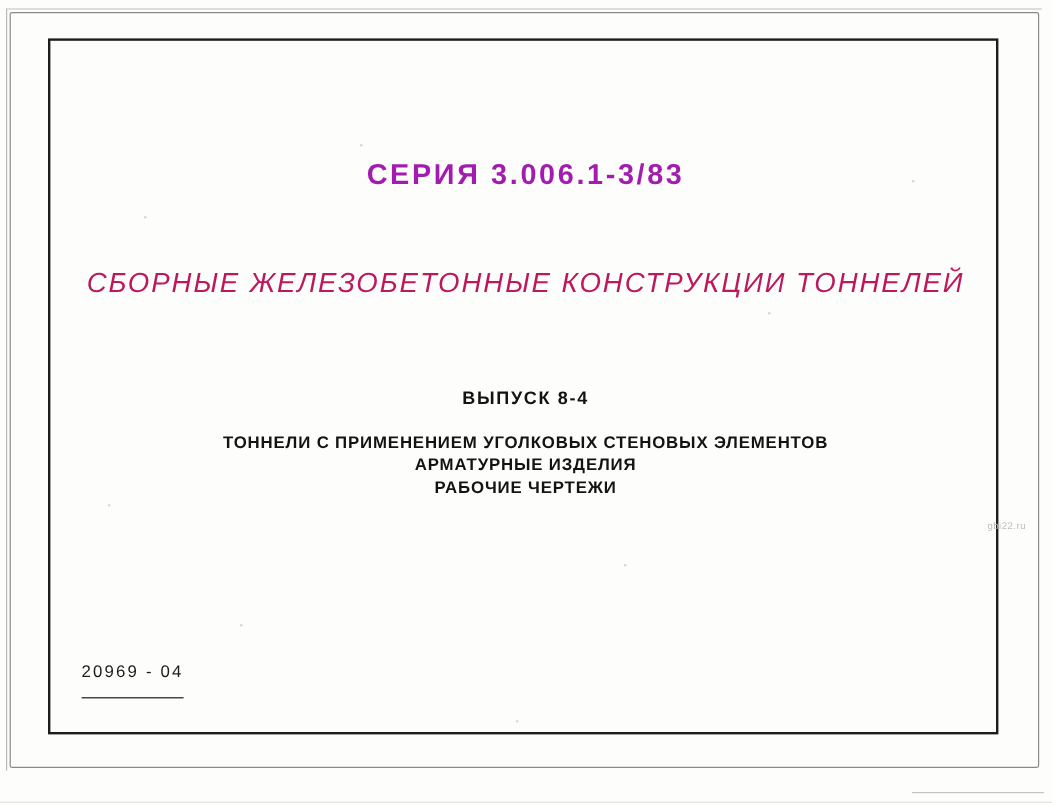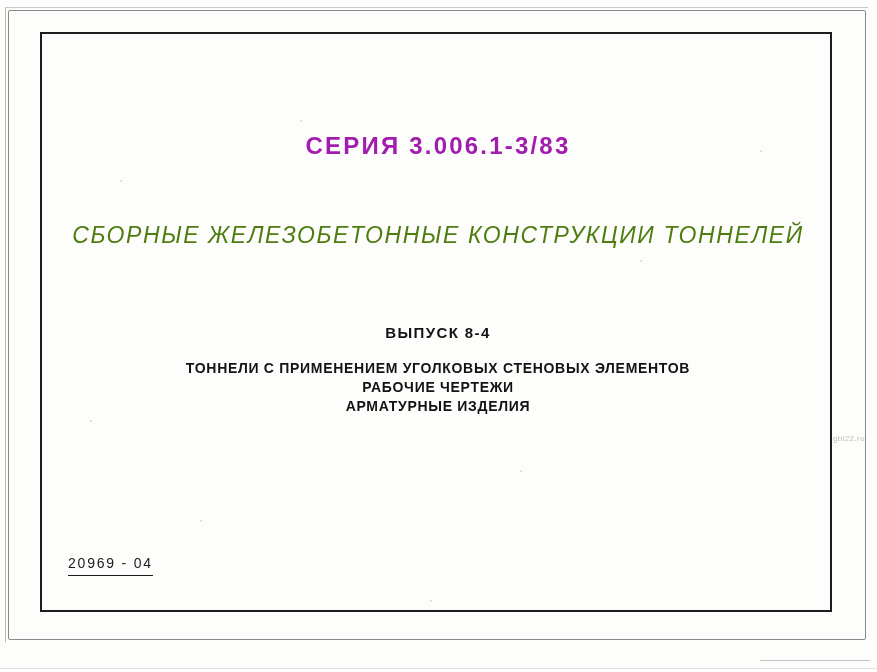--- a/index.html
+++ b/index.html
@@ -89,21 +89,21 @@
   }
 
   .line-title {
     position: absolute;
     top: 188px;
     left: 0;
     width: 792px;
     font-size: 23px;
     letter-spacing: 1.6px;
     font-style: italic;
-    color: #4d7c0f;
+    color: #be185d;
   }
 
   .line-issue {
     position: absolute;
     top: 290px;
     left: 0;
     width: 792px;
     font-size: 15px;
     font-weight: bold;
     letter-spacing: 1.4px;
@@ -123,33 +123,33 @@
   }
 
   .subblock div {
     white-space: nowrap;
   }
 
   
   .doc-code {
     position: absolute;
     left: 26px;
-    bottom: 38px;
+    bottom: 32px;
     font-size: 14px;
     letter-spacing: 1.8px;
     color: #1b1b1b;
-    padding-bottom: 4px;
+    padding-bottom: 14px;
     border-bottom: 1px solid #1b1b1b;
     display: inline-block;
   }
 
   
   .watermark {
     position: absolute;
-    right: 12px;
+    right: 22px;
     top: 434px;
     font-size: 8px;
     color: #bdbdbd;
     letter-spacing: 0.4px;
   }
 
   
   .artifact-line {
     position: absolute;
     left: 760px;
@@ -187,22 +187,22 @@
 
 
       <div class="line-series">СЕРИЯ 3.006.1-3/83</div>
 
       <div class="line-title">СБОРНЫЕ ЖЕЛЕЗОБЕТОННЫЕ КОНСТРУКЦИИ ТОННЕЛЕЙ</div>
 
       <div class="line-issue">ВЫПУСК 8-4</div>
 
       <div class="subblock">
         <div>ТОННЕЛИ С ПРИМЕНЕНИЕМ УГОЛКОВЫХ СТЕНОВЫХ ЭЛЕМЕНТОВ</div>
+        <div>АРМАТУРНЫЕ ИЗДЕЛИЯ</div>
         <div>РАБОЧИЕ ЧЕРТЕЖИ</div>
-        <div>АРМАТУРНЫЕ ИЗДЕЛИЯ</div>
       </div>
 
       <div class="doc-code">20969 - 04</div>
 
     </div>
   </div>
 
   <div class="watermark">gbi22.ru</div>
 
   <div class="artifact-line"></div>

